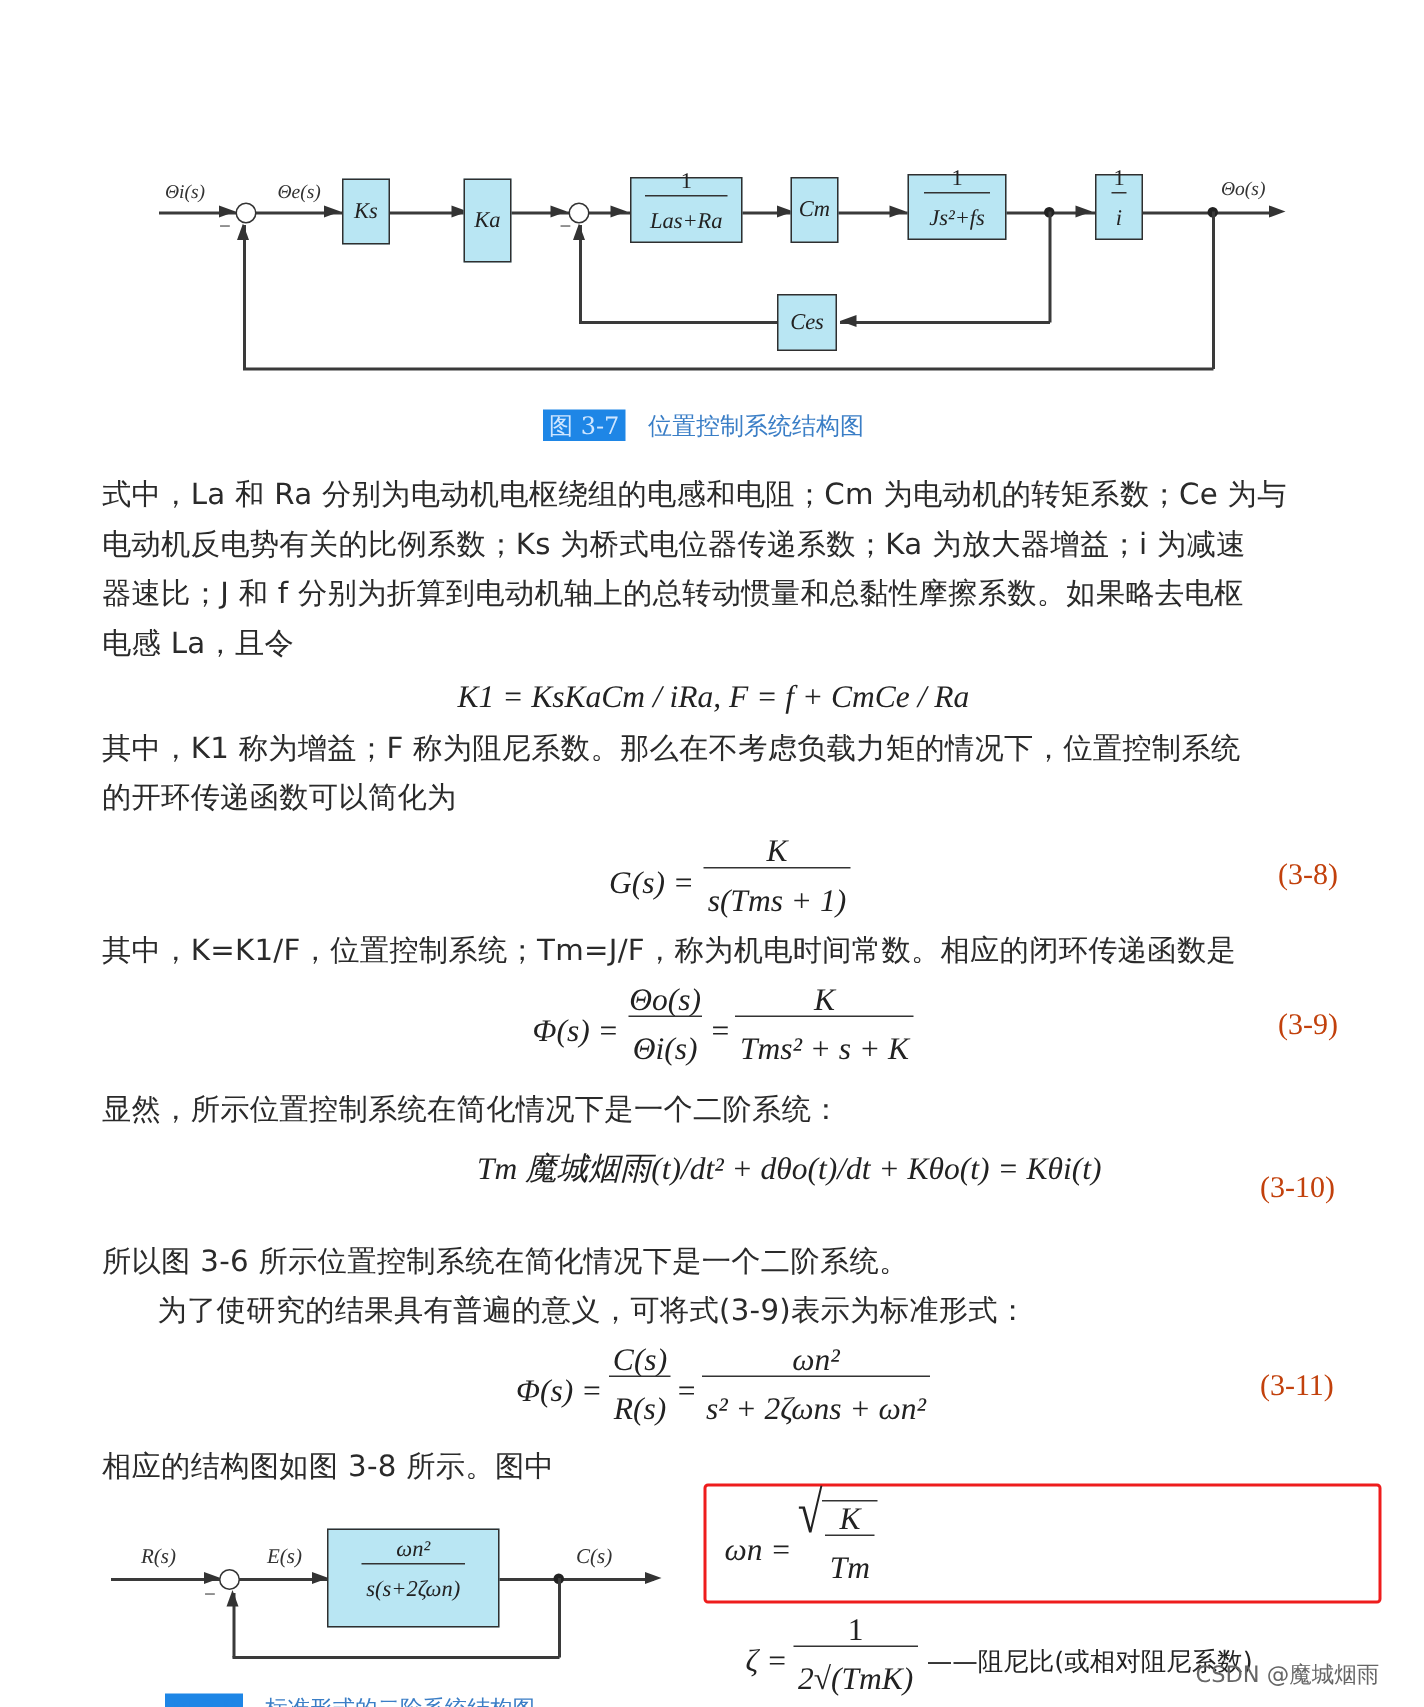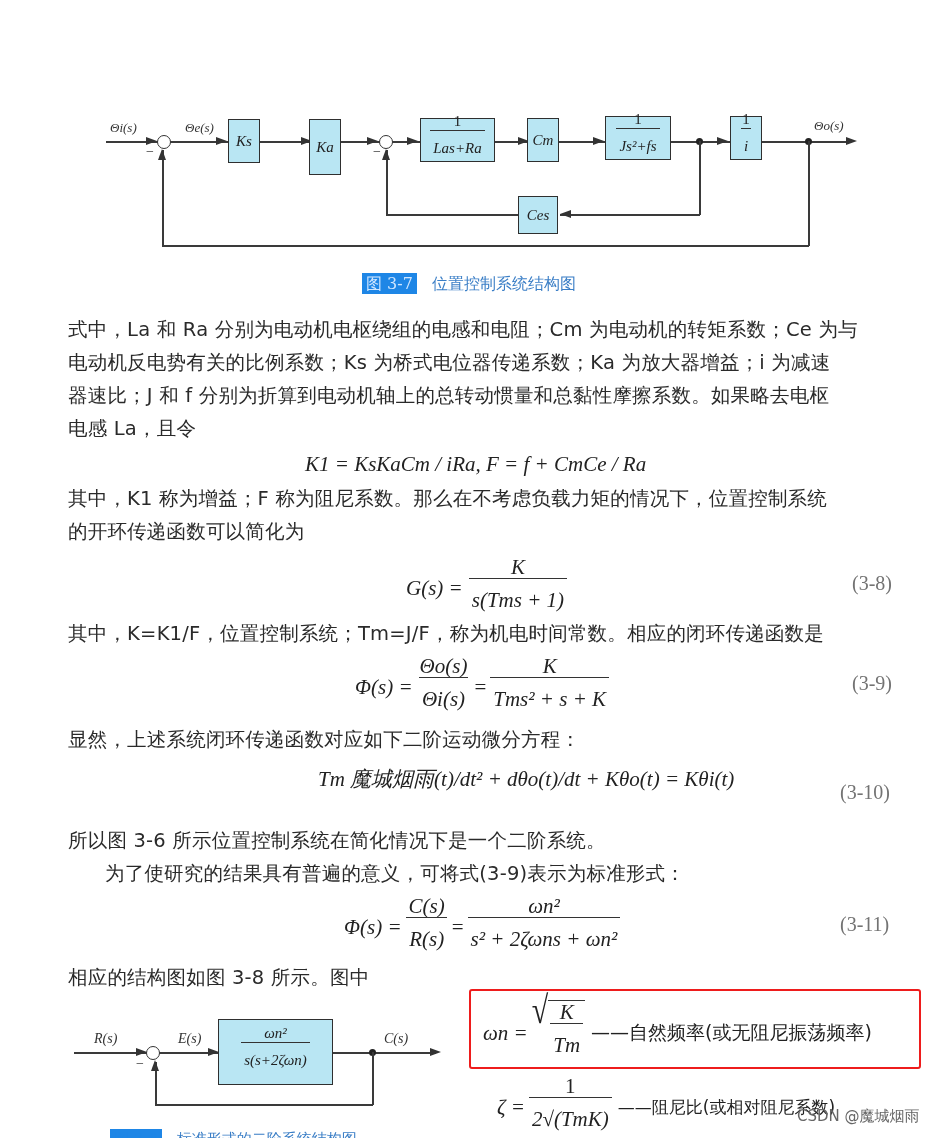--- a/index.html
+++ b/index.html
@@ -17,21 +17,21 @@
   .arr-r { position:absolute; width:0; height:0; border-top:4px solid transparent; border-bottom:4px solid transparent; border-left:11px solid #333; }
   .arr-l { position:absolute; width:0; height:0; border-top:4px solid transparent; border-bottom:4px solid transparent; border-right:11px solid #333; }
   .arr-u { position:absolute; width:0; height:0; border-left:4px solid transparent; border-right:4px solid transparent; border-bottom:11px solid #333; }
   .sig { position:absolute; font-style:italic; font-size:13px; color:#333; }
   .minus { position:absolute; font-size:14px; color:#333; }
   .caption { position:absolute; font-size:16px; color:#3a7ec6; font-family:"DejaVu Sans",sans-serif; }
   .fig-tag { background:#1e86e6; color:#cfe6ff; padding:1px 4px; font-family:"DejaVu Serif",serif; }
   .para { position:absolute; left:68px; font-size:19.5px; line-height:32px; font-family:"DejaVu Sans",sans-serif; color:#2a2a2a; white-space:nowrap; letter-spacing:0.2px; }
   .eq { position:absolute; font-family:"Liberation Serif",serif; font-size:21px; color:#222; white-space:nowrap; display:flex; align-items:center; }
   .eq i { font-style:italic; }
-  .eqno { position:absolute; font-family:"Liberation Serif",serif; font-size:20px; color:#737373; }
+  .eqno { position:absolute; font-family:"Liberation Serif",serif; font-size:20px; color:#c2410c; }
   .redbox { position:absolute; border:2.5px solid #ee1c1c; border-radius:3px; box-sizing:border-box; }
   .watermark { position:absolute; font-family:"DejaVu Sans",sans-serif; font-size:15px; color:#666; }
   .sqrt { display:inline-flex; align-items:stretch; }
   .sqrt .rad { font-size:30px; line-height:1; transform:scaleY(1.3); }
   .sqrt .under { border-top:1px solid #333; display:inline-flex; align-items:center; padding:0 2px; }
 </style>
 </head>
 <body>
 
 <div>
@@ -135,21 +135,21 @@
       <i class="den">Θi(s)</i>
     </span>
   <span>=</span>
   <span class="frac" style="margin-left:4px;">
       <i class="num">K</i>
       <i class="den">Tms² + s + K</i>
     </span>
 </div>
 <div class="eqno" style="left:852px;top:672px;">(3-9)</div>
 
-<div class="para" style="top:724px;">显然，上述系统闭环传递函数对应如下二阶运动微分方程：</div>
+<div class="para" style="top:724px;">显然，所示位置控制系统在简化情况下是一个二阶系统：</div>
 
 <div class="eq" style="left:318px;top:765px;font-style:italic;">Tm 魔城烟雨(t)/dt² + dθo(t)/dt + Kθo(t) = Kθi(t)</div>
 <div class="eqno" style="left:840px;top:781px;">(3-10)</div>
 
 <div class="para" style="top:825px;">所以图 3-6 所示位置控制系统在简化情况下是一个二阶系统。</div>
 <div class="para" style="top:858px;left:105px;">为了使研究的结果具有普遍的意义，可将式(3-9)表示为标准形式：</div>
 
 <div class="eq" style="left:344px;top:895px;">
   <i>Φ(s) =</i>
   <span class="frac" style="margin:0 4px;">
@@ -199,21 +199,20 @@
   <i>ωn =</i>
   <span class="sqrt" style="margin-left:4px;">
       <span class="rad">√</span>
       <span class="under">
         <span class="frac">
           <i class="num">K</i>
           <i class="den">Tm</i>
         </span>
       </span>
     </span>
-  <span style="font-family:'DejaVu Sans',sans-serif;font-size:19px;margin-left:6px;">——自然频率(或无阻尼振荡频率)</span>
 </div>
 
 <div class="eq" style="left:497px;top:1075px;">
   <i>ζ =</i>
   <span class="frac" style="margin-left:4px;">
       <span class="num">1</span>
       <i class="den">2√(TmK)</i>
     </span>
   <span style="font-family:'DejaVu Sans',sans-serif;font-size:17px;margin-left:6px;">——阻尼比(或相对阻尼系数)</span>
 </div>

